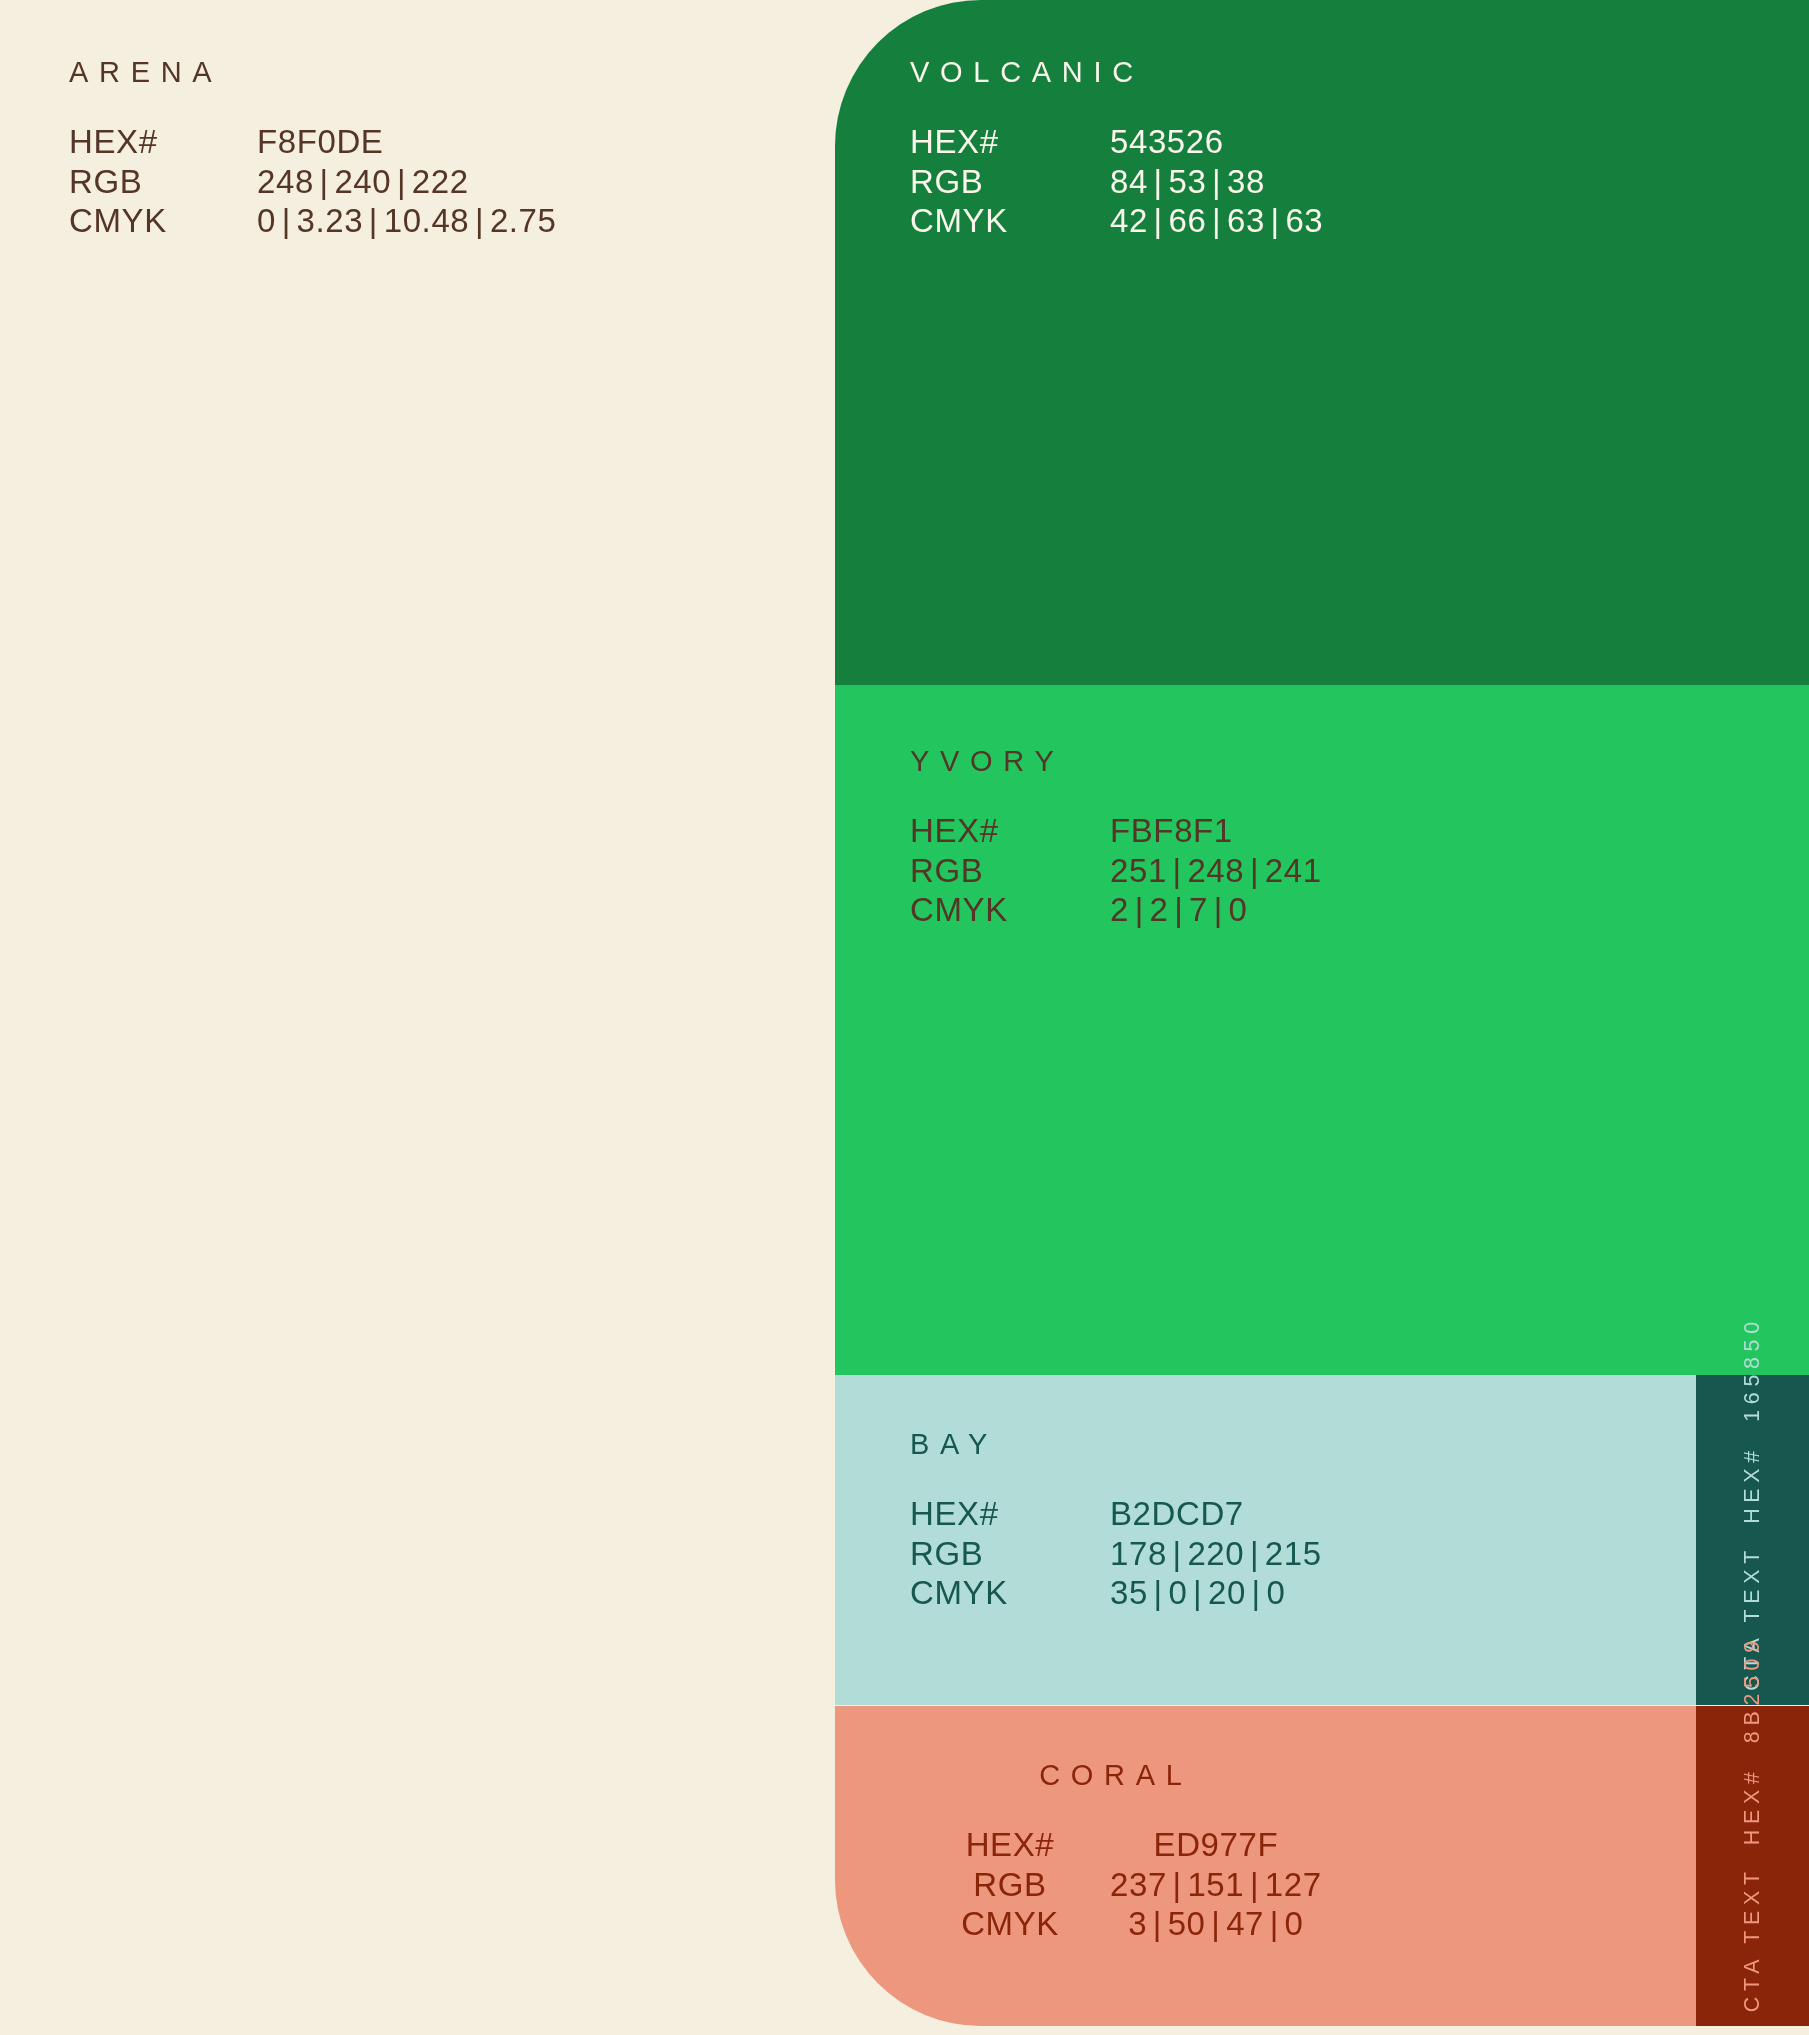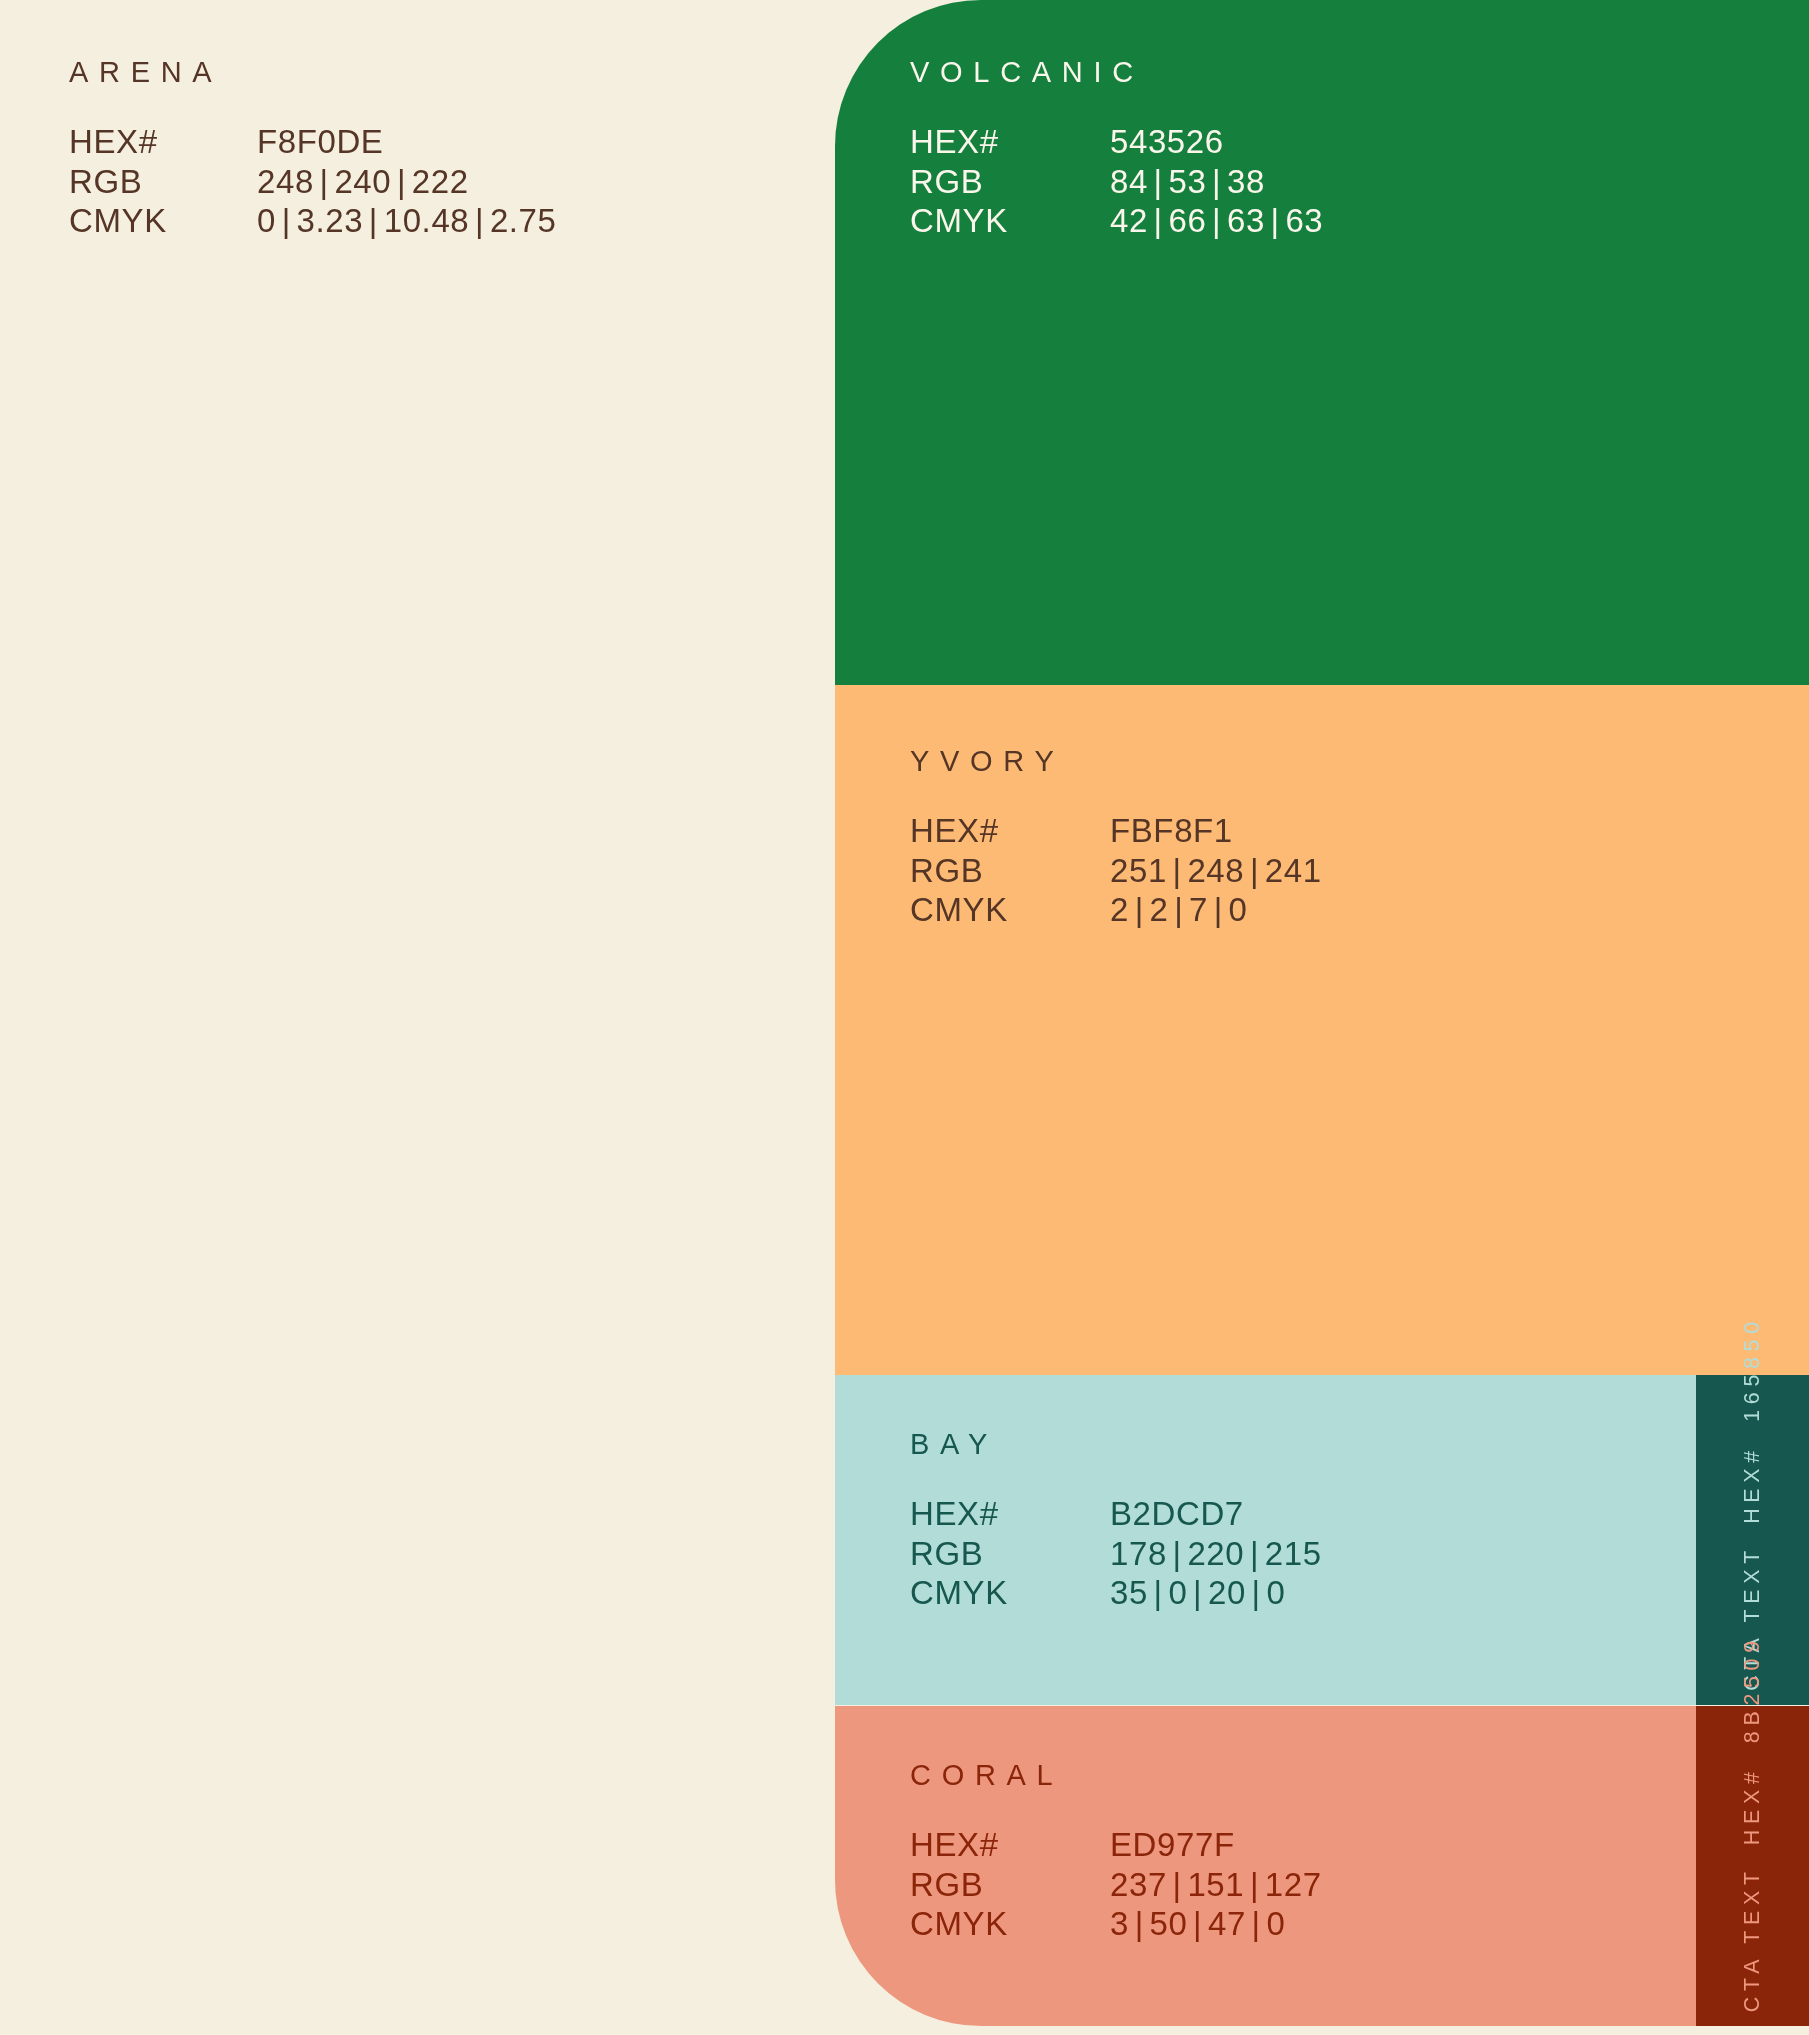--- a/index.html
+++ b/index.html
@@ -80,38 +80,39 @@
     top: 0;
     height: 685px;
     background: #15803d;
     border-top-left-radius: 146px;
   }
   #volcanic-panel .panel-inner { top: 58px; color: #FBF6EC; }
 
   #yvory-panel {
     top: 685px;
     height: 690px;
-    background: #fdba74;
+    background: #22c55e;
   }
   #yvory-panel .panel-inner { top: 62px; color: #543526; }
 
   #bay-panel {
     top: 1375px;
     height: 330px;
     background: #B2DCD7;
     width: 907px;
   }
   #bay-panel .panel-inner { top: 55px; color: #165850; }
 
   #coral-panel {
     top: 1706px;
     height: 320px;
     background: #ED977F;
     width: 861px;
     border-bottom-left-radius: 146px;
+    text-align: center;
   }
   #coral-panel .panel-inner { top: 55px; color: #8B2509; }
 
   
   .cta-rail {
     position: absolute;
     left: 861px;
     width: 113px;
     display: flex;
     align-items: flex-end;

